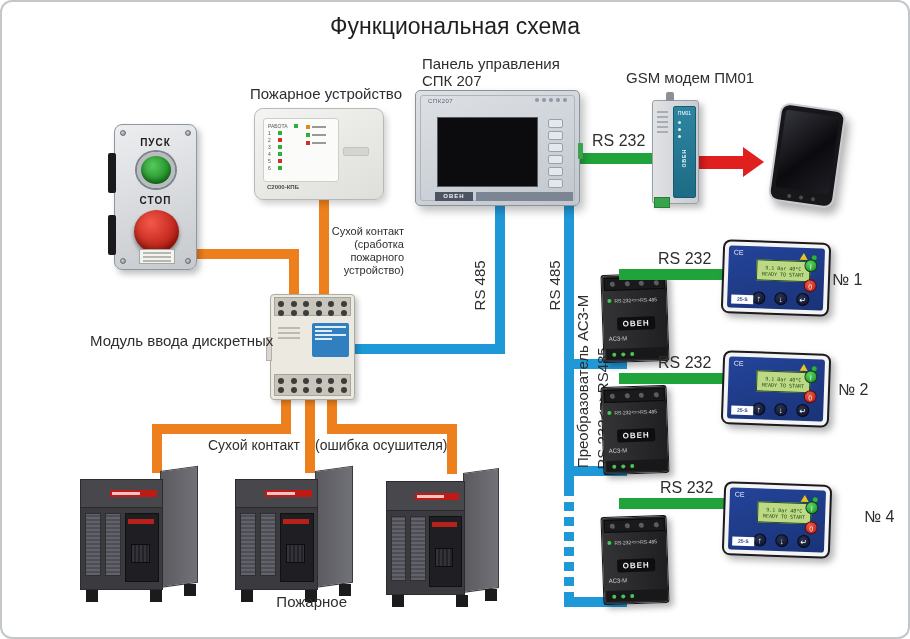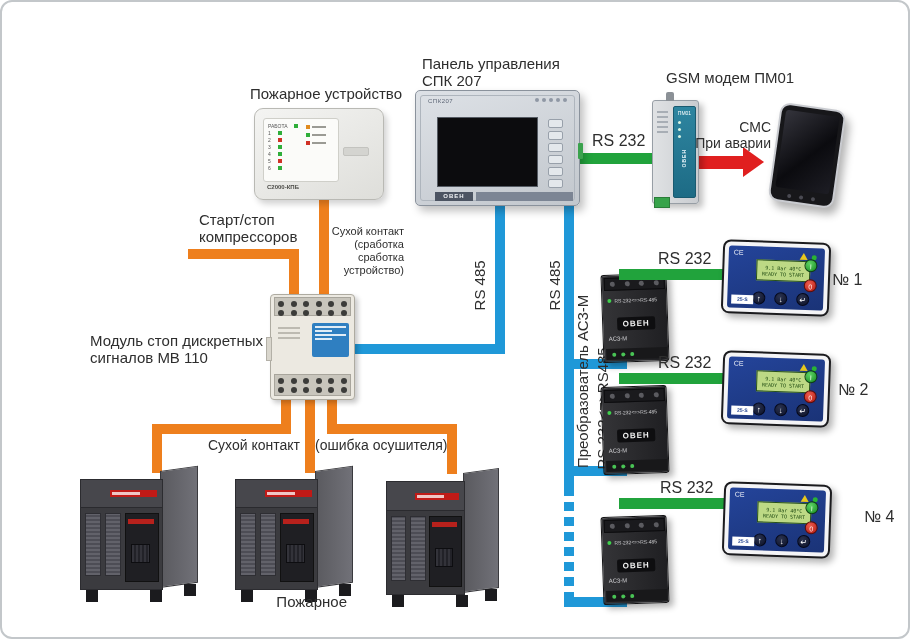--- a/index.html
+++ b/index.html
@@ -163,20 +163,21 @@
   .arrow-head  { position:absolute; left:741px; top:145px; width:0; height:0;
                  border-top:15px solid transparent; border-bottom:15px solid transparent; border-left:21px solid #E01F1F; }
 
   .title { position:absolute; left:0; top:11px; width:100%; text-align:center; font-size:23px; color:#1f1f1f; }
 </style>
 </head>
 <body>
 
 <div class="canvas">
 
+  <div class="title">Функциональная схема</div>
 
   <div class="ln orange" style="left:186px;top:247px;width:111px;height:10px;"></div>
   <div class="ln orange" style="left:287px;top:247px;width:10px;height:48px;"></div>
   <div class="ln orange" style="left:317px;top:195px;width:10px;height:100px;"></div>
   <div class="ln orange" style="left:279px;top:395px;width:10px;height:37px;"></div>
   <div class="ln orange" style="left:150px;top:422px;width:139px;height:10px;"></div>
   <div class="ln orange" style="left:150px;top:422px;width:10px;height:49px;"></div>
   <div class="ln orange" style="left:303px;top:395px;width:10px;height:76px;"></div>
   <div class="ln orange" style="left:325px;top:395px;width:10px;height:37px;"></div>
   <div class="ln orange" style="left:325px;top:422px;width:130px;height:10px;"></div>
@@ -189,23 +190,36 @@
   <div class="ln blue" style="left:562px;top:593px;width:10px;height:12px;"></div>
   <div class="ln blue" style="left:562px;top:357px;width:63px;height:10px;"></div>
   <div class="ln blue" style="left:562px;top:464px;width:63px;height:10px;"></div>
   <div class="ln blue" style="left:562px;top:595px;width:63px;height:10px;"></div>
 
   <div class="ln green" style="left:577px;top:151px;width:75px;height:11px;"></div>
 
   <div class="arrow-shaft"></div>
   <div class="arrow-head"></div>
 
-  <div class="lbl" style="left:197px;top:210px;font-size:15px;">
-    <div>Старт/стоп</div>
-    <div>компрессоров</div>
+  <div class="ss-box">
+    <div class="ss-clip" style="top:28px;"></div>
+    <div class="ss-clip" style="top:90px;"></div>
+    <div class="screw" style="left:5px;top:5px;"></div>
+    <div class="screw" style="right:5px;top:5px;"></div>
+    <div class="screw" style="left:5px;bottom:5px;"></div>
+    <div class="screw" style="right:5px;bottom:5px;"></div>
+    <div class="ss-cap" style="top:12px;">ПУСК</div>
+    <div class="btn-green-big"></div>
+    <div class="ss-cap" style="top:70px;">СТОП</div>
+    <div class="btn-red-big"></div>
+    <div class="ss-tag">
+        <i></i>
+        <i></i>
+        <i></i>
+      </div>
   </div>
 
   <div class="lbl center" style="left:240px;top:84px;width:160px;font-size:15px;">Пожарное устройство</div>
   <div class="fire-box">
     <div class="fire-panel">
       <div class="f-row">
           <span class="f-txt">РАБОТА</span>
           <span class="led g"></span>
         </div>
       <div class="f-row">
@@ -246,21 +260,21 @@
             <span class="f-bar"></span>
           </div>
       </div>
     </div>
     <div class="fire-model">С2000-КПБ</div>
     <div class="fire-emboss"></div>
   </div>
   <div class="lbl center" style="left:318px;top:223px;width:84px;font-size:11px;line-height:13px;">
     <div>Сухой контакт</div>
     <div>(сработка</div>
-    <div>сработка</div>
+    <div>пожарного</div>
     <div>устройство)</div>
   </div>
 
   <div class="mv">
     <div class="mv-ear"></div>
     <div class="mv-term t">
       <div class="mv-dots">
           <i></i>
           <i></i>
           <i></i>
@@ -301,22 +315,21 @@
           <i></i>
           <i></i>
           <i></i>
           <i></i>
           <i></i>
           <i></i>
         </div>
     </div>
   </div>
   <div class="lbl" style="left:88px;top:331px;font-size:15px;">
-    <div>Модуль стоп дискретных</div>
-    <div>сигналов МВ 110</div>
+    <div>Модуль ввода дискретных</div>
   </div>
 
   <div class="lbl" style="left:206px;top:436px;font-size:14px;">Сухой контакт</div>
   <div class="lbl" style="left:313px;top:436px;font-size:14px;">(ошибка осушителя)</div>
 
   <div class="dryer" style="left:78px;top:467px;">
     <div class="d-side"></div>
     <div class="d-front">
       <div class="d-band">
           <div class="d-red">
@@ -398,45 +411,41 @@
     <div class="hmi-bar-brand">ОВЕН</div>
     <div class="hmi-stripe"></div>
     <div class="hmi-nub"></div>
   </div>
 
   <div class="lbl rot" style="left:451px;top:275px;width:55px;font-size:15px;">RS 485</div>
   <div class="lbl rot" style="left:526px;top:275px;width:55px;font-size:15px;">RS 485</div>
   <div class="lbl rot" style="left:494px;top:371px;width:175px;font-size:15px;">Преобразователь АС3-М</div>
   <div class="lbl rot" style="left:536px;top:398px;width:130px;font-size:15px;">RS 232&lt;=&gt;RS485</div>
 
-  <div class="lbl" style="left:664px;top:68px;font-size:15px;">GSM модем ПМ01</div>
+  <div class="lbl" style="left:624px;top:68px;font-size:15px;">GSM модем ПМ01</div>
   <div class="lbl" style="left:590px;top:130px;font-size:16px;">RS 232</div>
   <div class="gsm">
     <div class="gsm-ant"></div>
     <div class="gsm-vents">
         <i></i>
         <i></i>
         <i></i>
         <i></i>
         <i></i>
       </div>
     <div class="gsm-face">
       <span class="gsm-model">ПМ01</span>
       <div class="gsm-leds">
           <i></i>
           <i></i>
           <i></i>
         </div>
       <span class="gsm-brand">ОВЕН</span>
     </div>
     <div class="gsm-term"></div>
-  </div>
-  <div class="lbl center" style="left:687px;top:118px;width:82px;font-size:14px;">
-    <div>СМС</div>
-    <div>При аварии</div>
   </div>
   <div class="phone">
     <div class="ph-screen"></div>
     <div class="ph-nav">
         <i></i>
         <i></i>
         <i></i>
       </div>
   </div>
 

